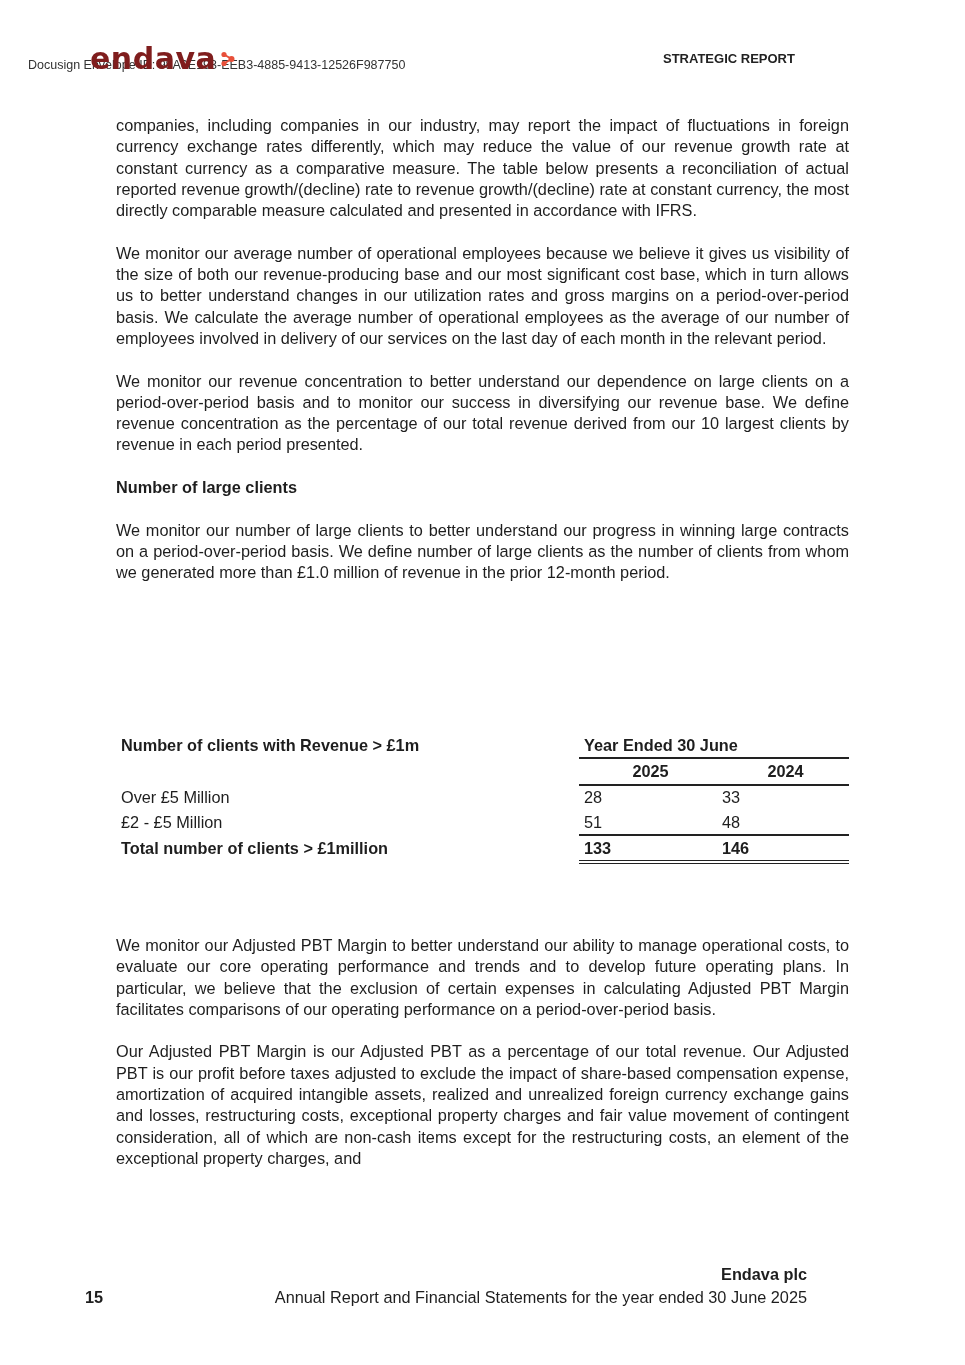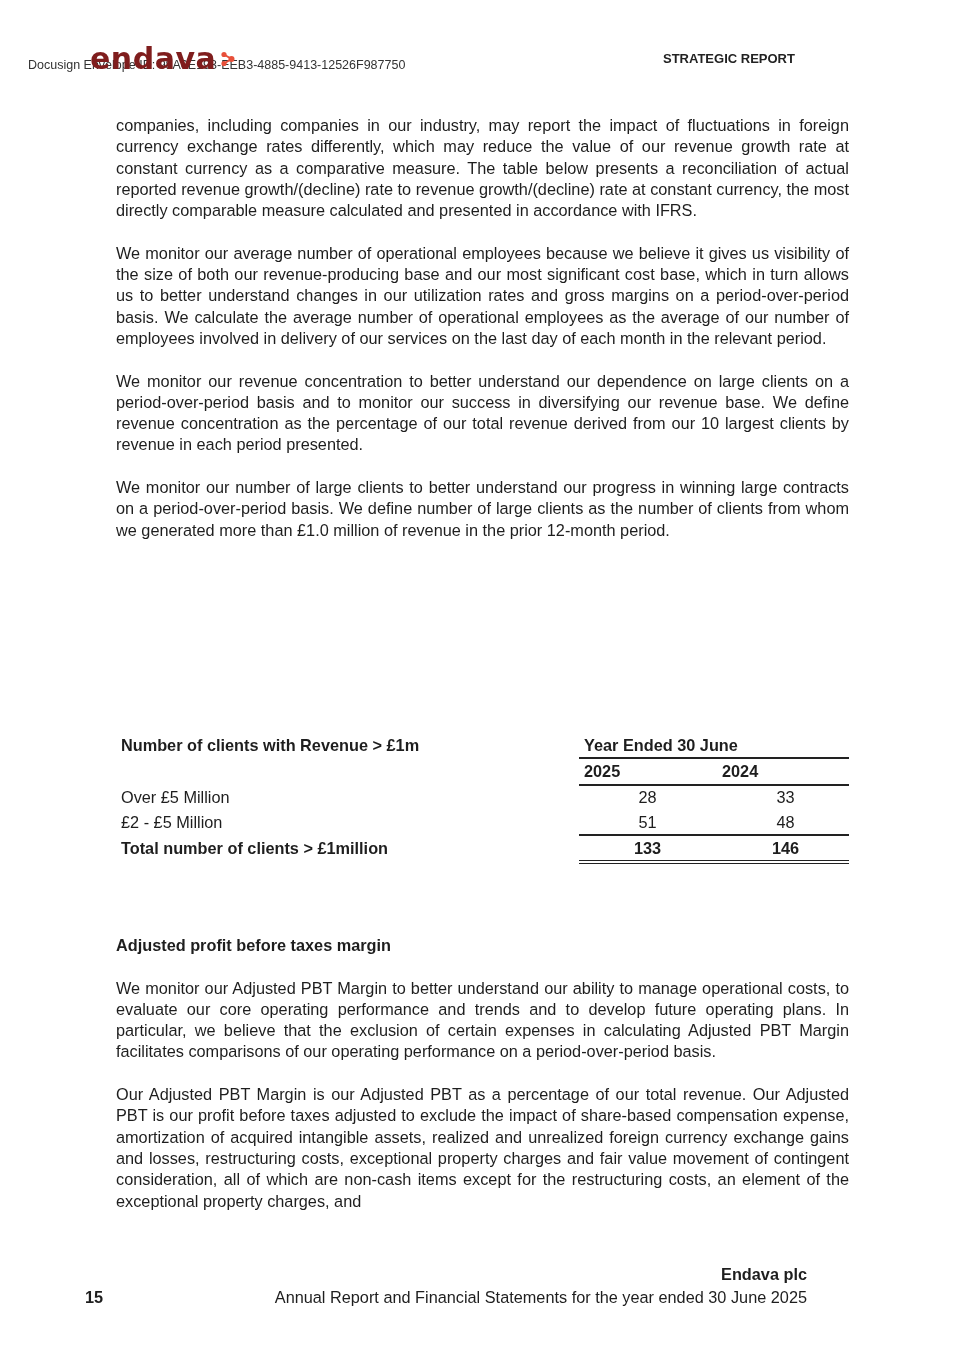--- a/index.html
+++ b/index.html
@@ -25,25 +25,25 @@
     position: absolute; left: 116px; top: 115px; width: 733px;
     font-size: 16.3px; line-height: 21.3px;
   }
   .content p { margin: 0 0 21.3px 0; text-align: justify; }
   .content h3 { margin: 0 0 21.3px 0; font-size: 16.3px; font-weight: bold; line-height: 21.3px; }
   table.clients {
     position: absolute; left: 116px; top: 733px; width: 733px;
     border-collapse: collapse; font-size: 16.3px;
   }
   table.clients td { padding: 0 0 0 5px; height: 24.3px; }
-  table.clients td.num { text-align: center; padding-right: 0; width: 127px; }
+  table.clients td.num { text-align: left; padding-right: 0; width: 127px; }
   table.clients td.num.c1 { padding-right: 6px; }
   table.clients .hdr { font-weight: bold; }
   .yr-head { text-align: left; font-weight: bold; border-bottom: 2px solid #222; }
-  .yr-cell { text-align: left; font-weight: bold; border-bottom: 2px solid #222; }
+  .yr-cell { text-align: center; font-weight: bold; border-bottom: 2px solid #222; }
   tr.total td { font-weight: bold; }
   tr.total td.num { border-top: 2px solid #222; border-bottom: 4px double #222; }
   .content2 {
     position: absolute; left: 116px; top: 935px; width: 733px;
     font-size: 16.3px; line-height: 21.3px;
   }
   .content2 p { margin: 0 0 21.3px 0; text-align: justify; }
   .content2 h3 { margin: 0 0 21.3px 0; font-size: 16.3px; font-weight: bold; }
   .footer-company {
     position: absolute; right: 158px; top: 1265px; font-size: 16.3px; font-weight: bold;
@@ -69,20 +69,21 @@
     <path d="M4 3.5 L11.5 8 L4 12.5" stroke="#e8503a" stroke-width="2" fill="none"></path>
   </svg>
 </div>
 
 <div class="section-label">STRATEGIC REPORT</div>
 
 <div class="content">
   <p>companies, including companies in our industry, may report the impact of fluctuations in foreign currency exchange rates differently, which may reduce the value of our revenue growth rate at constant currency as a comparative measure.  The table below presents a reconciliation of actual reported revenue growth/(decline) rate to revenue growth/(decline) rate at constant currency, the most directly comparable measure calculated and presented in accordance with IFRS.</p>
   <p>We monitor our average number of operational employees because we believe it gives us visibility of the size of both our revenue-producing base and our most significant cost base, which in turn allows us to better understand changes in our utilization rates and gross margins on a period-over-period basis. We calculate the average number of operational employees as the average of our number of employees involved in delivery of our services on the last day of each month in the relevant period.</p>
   <p>We monitor our revenue concentration to better understand our dependence on large clients on a period-over-period basis and to monitor our success in diversifying our revenue base. We define revenue concentration as the percentage of our total revenue derived from our 10 largest clients by revenue in each period presented.</p>
+  <h3>Number of large clients</h3>
   <p>We monitor our number of large clients to better understand our progress in winning large contracts on a period-over-period basis. We define number of large clients as the number of clients from whom we generated more than £1.0 million of revenue in the prior 12-month period.</p>
 </div>
 
 <table class="clients">
   <tbody>
       <tr>
     <td class="hdr">Number of clients with Revenue &gt; £1m</td>
     <td colspan="2" class="yr-head">Year Ended 30 June</td>
   </tr>
   <tr>
@@ -102,20 +103,19 @@
   </tr>
   <tr class="total">
     <td>Total number of clients &gt; £1million</td>
     <td class="num c1">133</td>
     <td class="num">146</td>
   </tr>
 </tbody>
   </table>
 
 <div class="content2">
-  <h3>Adjusted profit before taxes margin</h3>
   <p>We monitor our Adjusted PBT Margin to better understand our ability to manage operational costs, to evaluate our core operating performance and trends and to develop future operating plans. In particular, we believe that the exclusion of certain expenses in calculating Adjusted PBT Margin facilitates comparisons of our operating performance on a period-over-period basis.</p>
   <p>Our Adjusted PBT Margin is our Adjusted PBT as a percentage of our total revenue. Our Adjusted PBT is our profit before taxes adjusted to exclude the impact of share-based compensation expense, amortization of acquired intangible assets, realized and unrealized foreign currency exchange gains and losses, restructuring costs, exceptional property charges and fair value movement of contingent consideration, all of which are non-cash items except for the restructuring costs, an element of the exceptional property charges, and</p>
 </div>
 
 <div class="footer-company">Endava plc</div>
 <div class="footer-page">15</div>
 <div class="footer-title">Annual Report and Financial Statements for the year ended 30 June 2025</div>
 
 </body></html>

